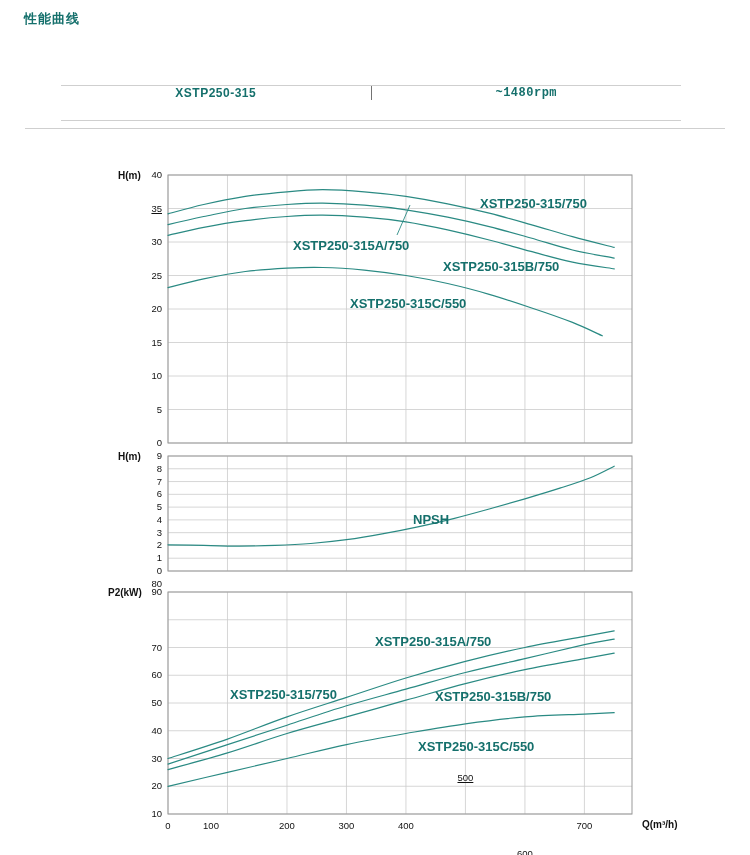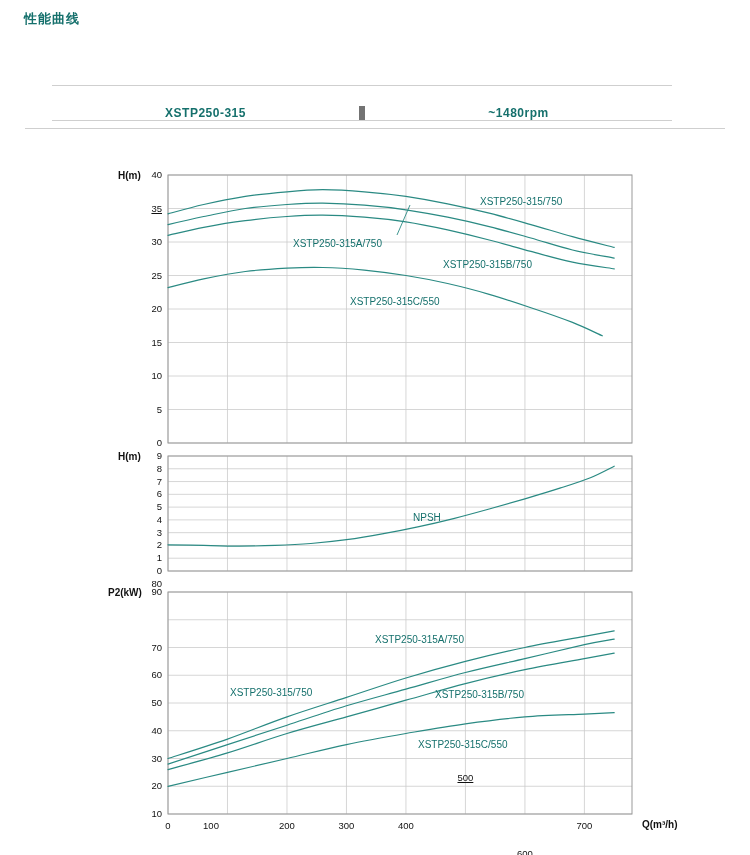--- a/index.html
+++ b/index.html
@@ -10,44 +10,44 @@
     color:#1b6f6b;
     position:relative;
     overflow:hidden;
   }
   .page-title{
     position:absolute;left:24px;top:10px;
     font-size:13px;font-weight:bold;color:#15706c;letter-spacing:1px;
   }
   
   .hdr{
-    position:absolute;left:52px;top:85px;width:620px;height:34px;
+    position:absolute;left:61px;top:85px;width:620px;height:34px;
     border-top:1px solid #cfcfcf;border-bottom:1px solid #cfcfcf;
-    display:flex;align-items:flex-end;
+    display:flex;align-items:flex-start;
   }
   .hdr .cell{
     flex:1;display:flex;align-items:center;justify-content:center;
     font-size:12px;font-weight:bold;color:#15706c;letter-spacing:.5px;
   }
-  .hdr .cell + .cell{border-left:6px solid #737373;}
+  .hdr .cell + .cell{border-left:1px solid #737373;font-family:Liberation Mono, monospace;}
   .hdr .cell .sp{display:inline-block;width:14px;}
   .hdr-underline{
     position:absolute;left:25px;top:128px;width:700px;height:1px;background:#cfcfcf;
   }
   .axis-title{
     position:absolute;font-size:10px;color:#111;font-weight:bold;white-space:nowrap;
   }
   .ylabel{
     position:absolute;font-size:9.5px;color:#111;text-align:right;width:26px;
   }
   .xlabel{
     position:absolute;font-size:9.5px;color:#111;text-align:center;width:30px;
   }
   .curve-label{
-    position:absolute;font-size:10px;font-weight:normal;color:#15706c;white-space:nowrap;
+    position:absolute;font-size:13px;font-weight:bold;color:#15706c;white-space:nowrap;
   }
   svg{display:block;}
 </style>
 </head>
 <body>
 
 <div class="page-title">性能曲线</div>
 
 <div class="hdr">
   <div class="cell">

